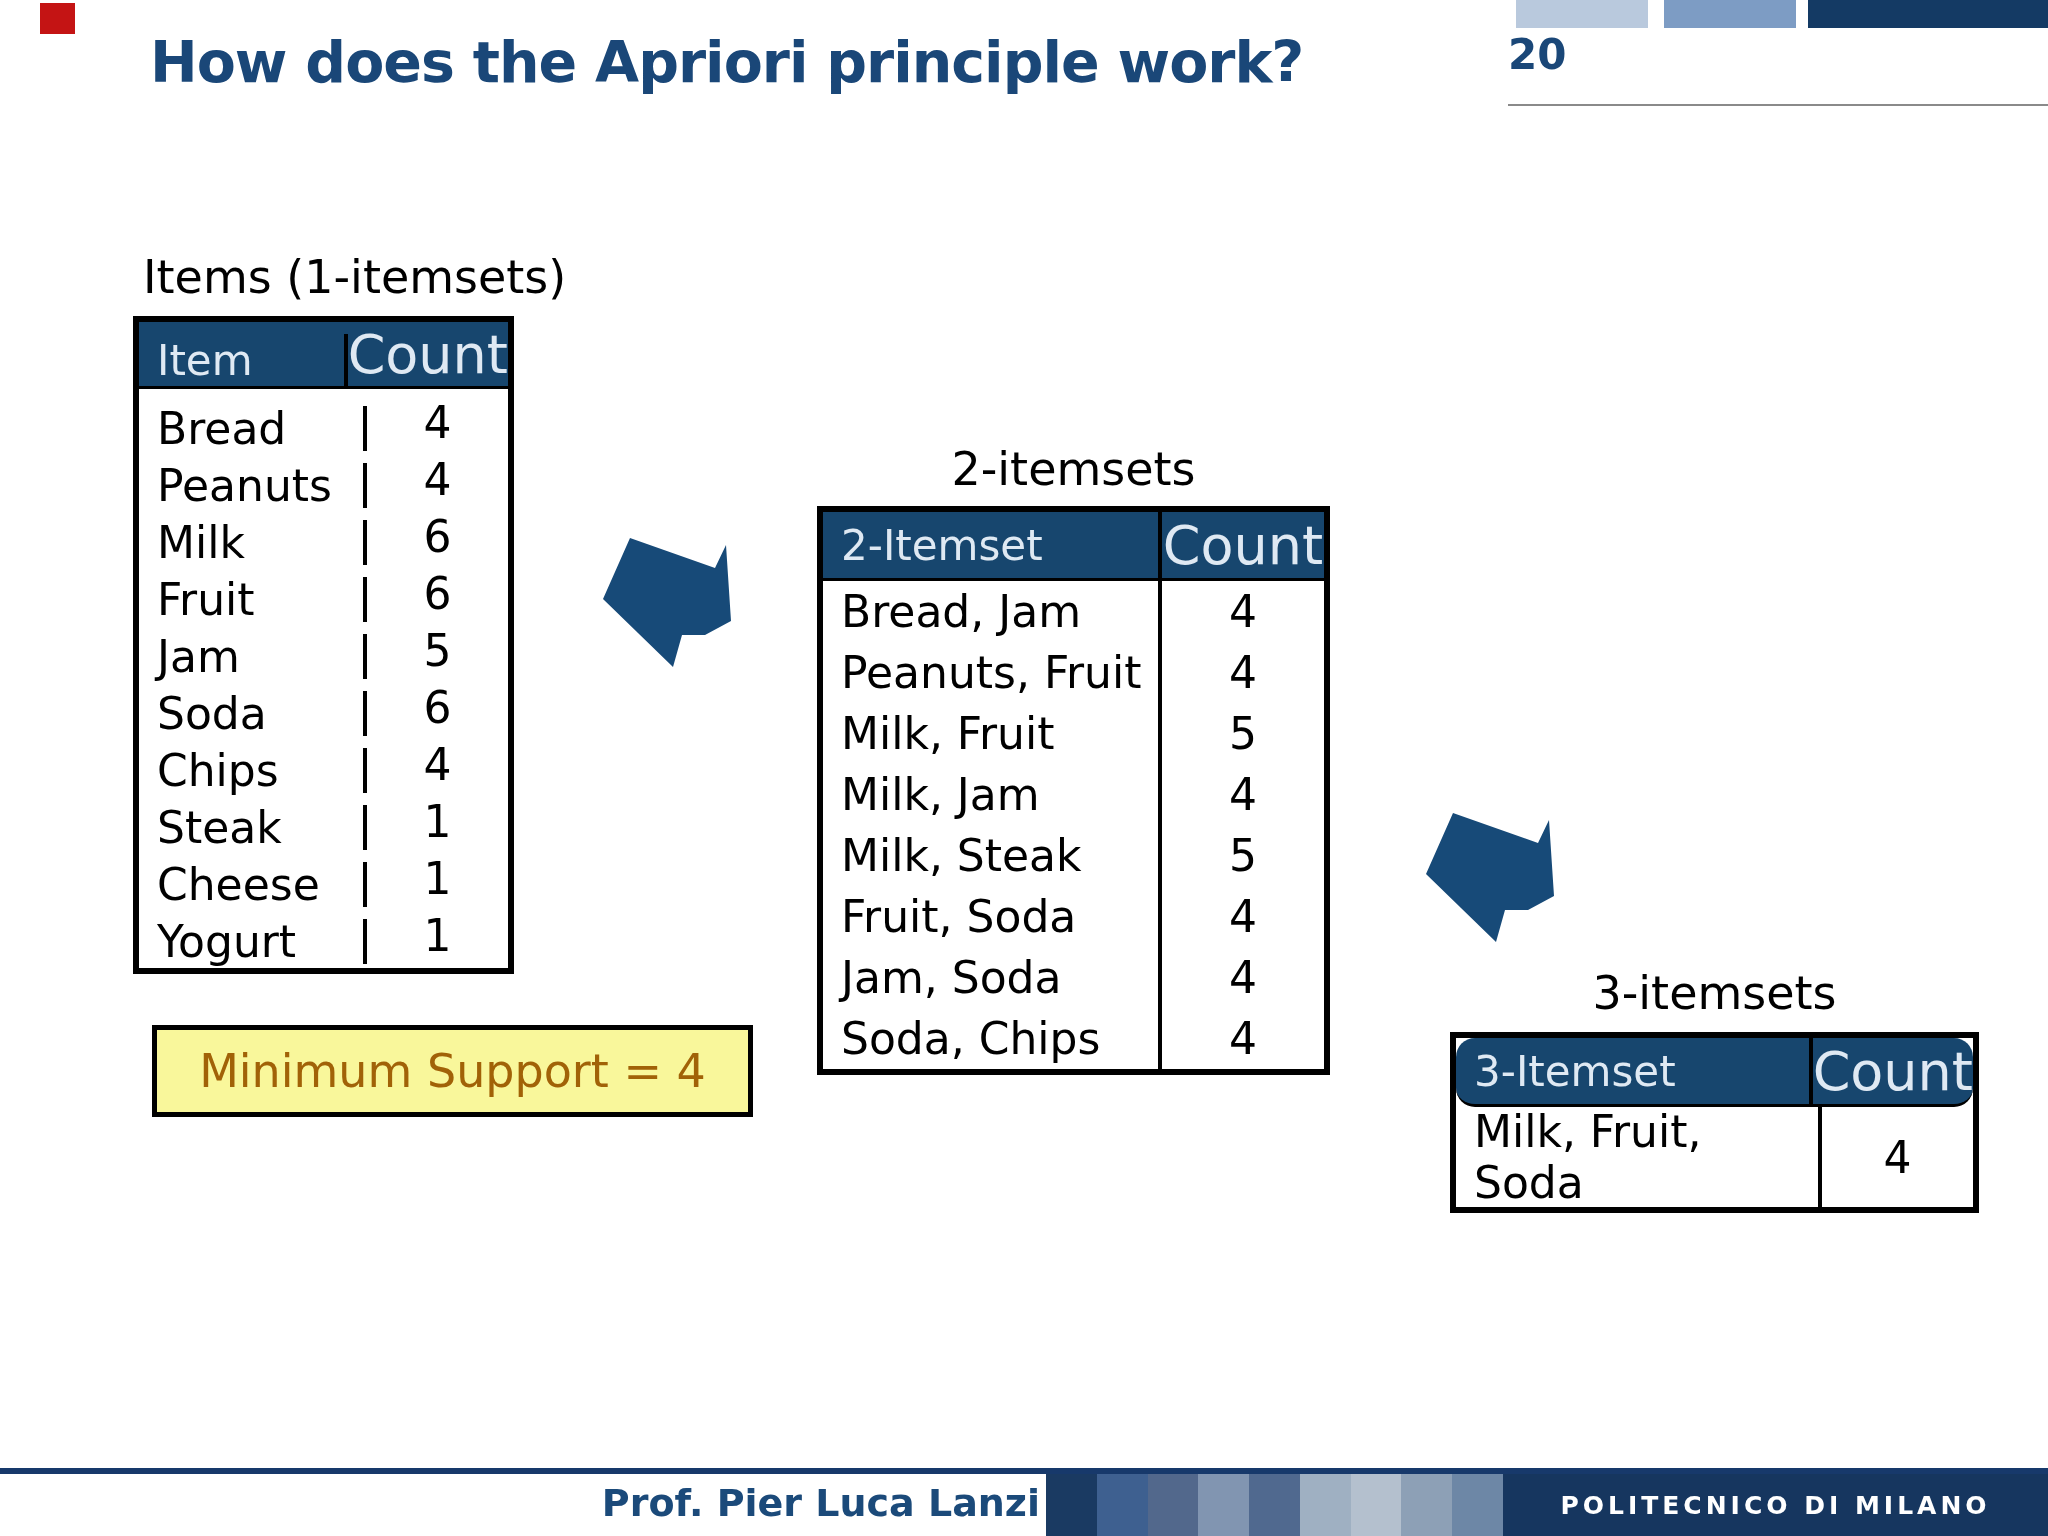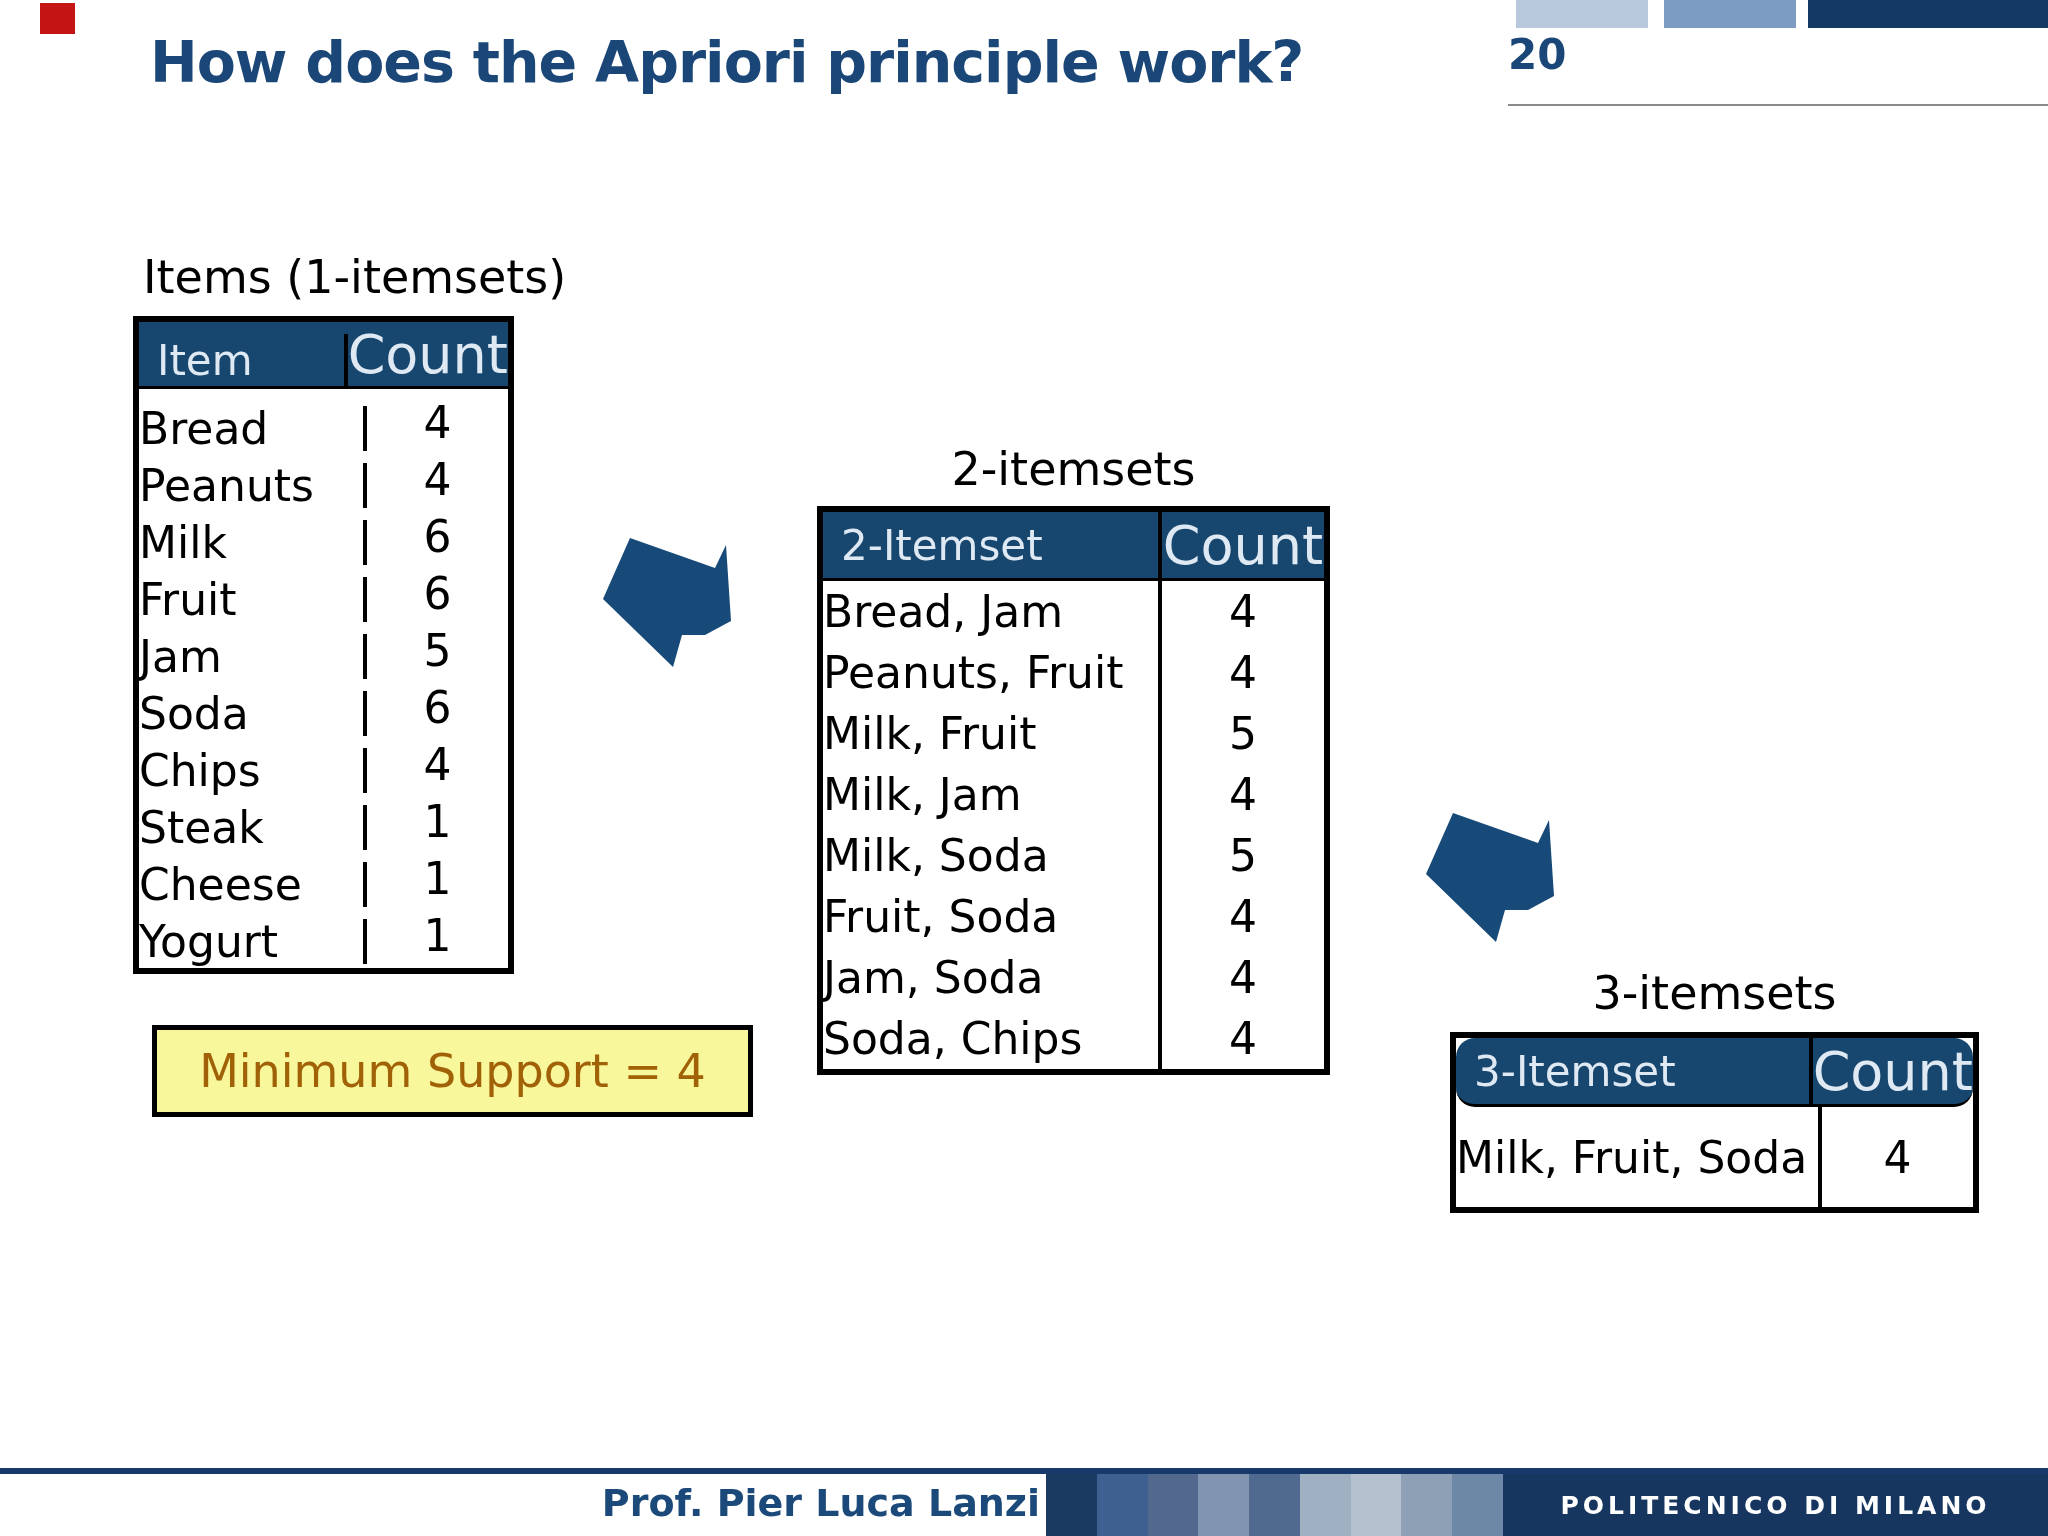--- a/index.html
+++ b/index.html
@@ -23,21 +23,21 @@
   .cap1{left:143px;top:250px;}
   .cap2{left:817px;top:442px;width:513px;text-align:center;}
   .cap3{left:1450px;top:966px;width:529px;text-align:center;}
   
   .table{position:absolute;background:#fff;border:6px solid #000;box-sizing:border-box;}
   .thead{display:flex;background:#17466e;color:#dfe9f3;border-bottom:3px solid #000;align-items:stretch;}
   .thead .h1{display:flex;align-items:center;padding-left:18px;border-right:4px solid #000;
     box-sizing:border-box;font-size:42px;}
   .thead .h2{flex:1;display:flex;align-items:center;justify-content:center;font-size:54px;}
   .trow{display:flex;align-items:stretch;}
-  .trow .c1{display:flex;align-items:center;border-right:4px solid #000;
+  .trow .c1{display:flex;align-items:center;padding-left:18px;border-right:4px solid #000;
     box-sizing:border-box;font-size:44px;}
   .trow .c2{flex:1;display:flex;align-items:center;justify-content:center;font-size:44px;}
   .t1{left:133px;top:316px;width:381px;}
   .t1 .thead{height:64px;}  .t1 .h1,.t1 .c1{width:228px;margin-top:12px;}
   .t1 .tbody{padding-top:5px;padding-bottom:4px;}
   .t1 .trow{height:57px;}
   .t2{left:817px;top:506px;width:513px;}
   .t2 .thead{height:66px;}  .t2 .h1,.t2 .c1{width:339px;}
   .t2 .trow{height:61px;}
   .t3{left:1450px;top:1032px;width:529px;}
@@ -148,21 +148,21 @@
         </div>
         <div class="trow">
           <span class="c1">Milk, Fruit</span>
           <span class="c2">5</span>
         </div>
         <div class="trow">
           <span class="c1">Milk, Jam</span>
           <span class="c2">4</span>
         </div>
         <div class="trow">
-          <span class="c1">Milk, Soda</span>
+          <span class="c1">Milk, Steak</span>
           <span class="c2">5</span>
         </div>
         <div class="trow">
           <span class="c1">Fruit, Soda</span>
           <span class="c2">4</span>
         </div>
         <div class="trow">
           <span class="c1">Jam, Soda</span>
           <span class="c2">4</span>
         </div>

